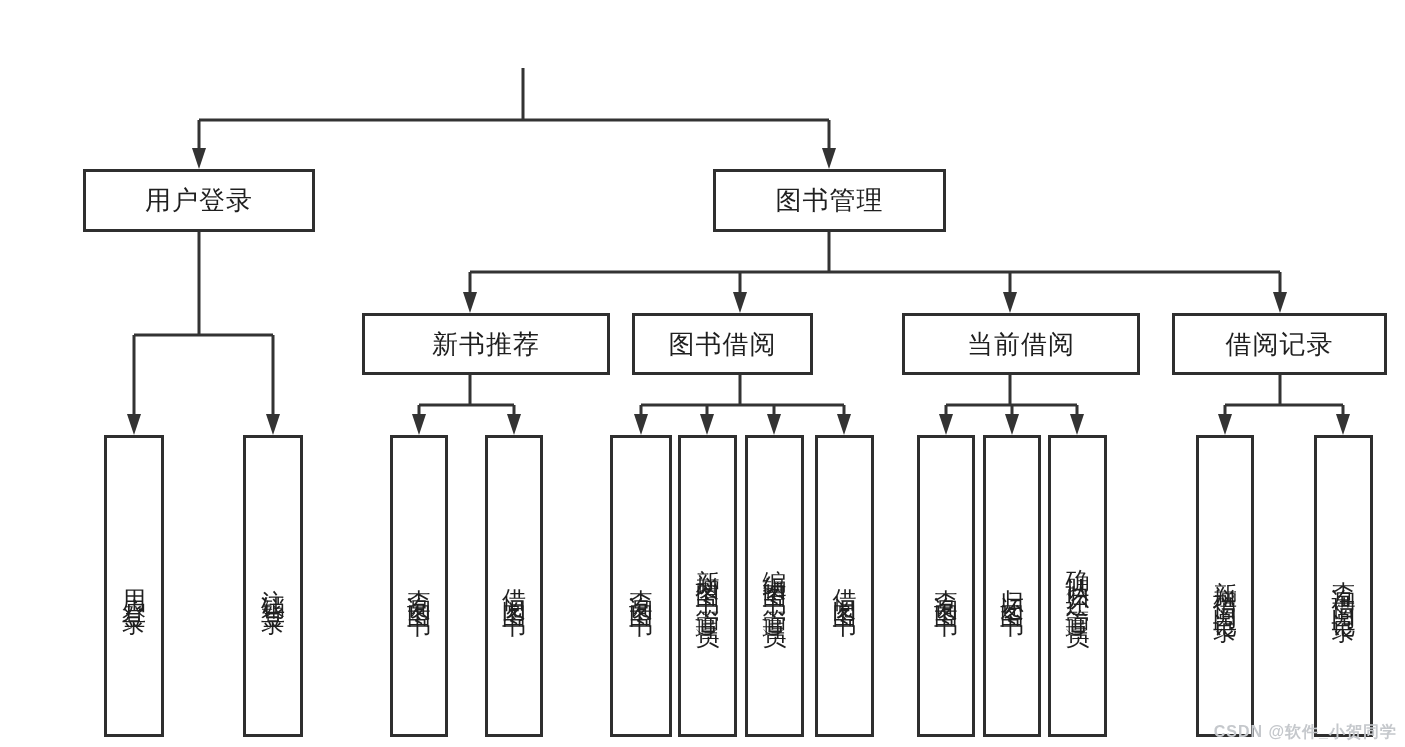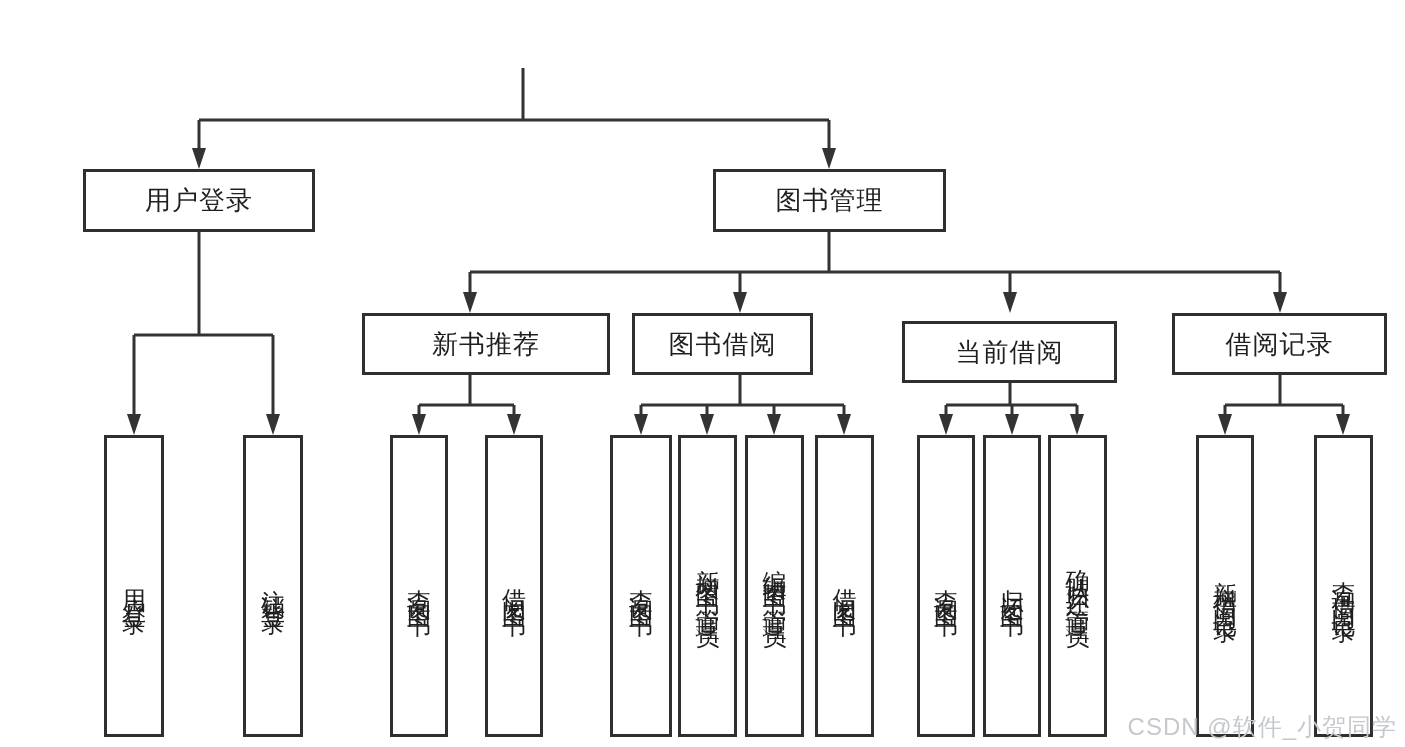--- a/index.html
+++ b/index.html
@@ -37,24 +37,25 @@
   .leaf .vtext{
     writing-mode:vertical-rl;
     text-orientation:mixed;
     letter-spacing:8px;
     line-height:1;
   }
   .watermark{
     position:absolute;
     right:8px;
     bottom:4px;
-    font-size:24px;
+    font-size:16px;
     color:var(--watermark);
     z-index:5;
     letter-spacing:1px;
+    font-weight:bold;
   }
 </style>
 </head>
 <body>
 
 <div class="stage">
 
   <svg class="connectors" viewBox="0 0 1405 747" xmlns="http://www.w3.org/2000/svg">
 
     <path d="M523 68 V120 M199 120 H829 M199 120 V149 M829 120 V149"></path>
@@ -93,21 +94,21 @@
     <polygon points="1218,414 1232,414 1225,435"></polygon>
     <polygon points="1336,414 1350,414 1343,435"></polygon>
   </svg>
 
 
   <div class="node" style="left:83px;top:169px;width:232px;height:63px;">用户登录</div>
   <div class="node" style="left:713px;top:169px;width:233px;height:63px;">图书管理</div>
 
   <div class="node" style="left:362px;top:313px;width:248px;height:62px;">新书推荐</div>
   <div class="node" style="left:632px;top:313px;width:181px;height:62px;">图书借阅</div>
-  <div class="node" style="left:902px;top:313px;width:215px;height:62px;margin-top:8px;">当前借阅</div>
+  <div class="node" style="left:902px;top:313px;width:238px;height:62px;">当前借阅</div>
   <div class="node" style="left:1172px;top:313px;width:215px;height:62px;">借阅记录</div>
 
   <div class="node leaf" style="left:104px;top:435px;width:60px;height:302px;">
     <span class="vtext">用户登录</span>
   </div>
   <div class="node leaf" style="left:243px;top:435px;width:60px;height:302px;">
     <span class="vtext">注销登录</span>
   </div>
 
   <div class="node leaf" style="left:390px;top:435px;width:58px;height:302px;">

